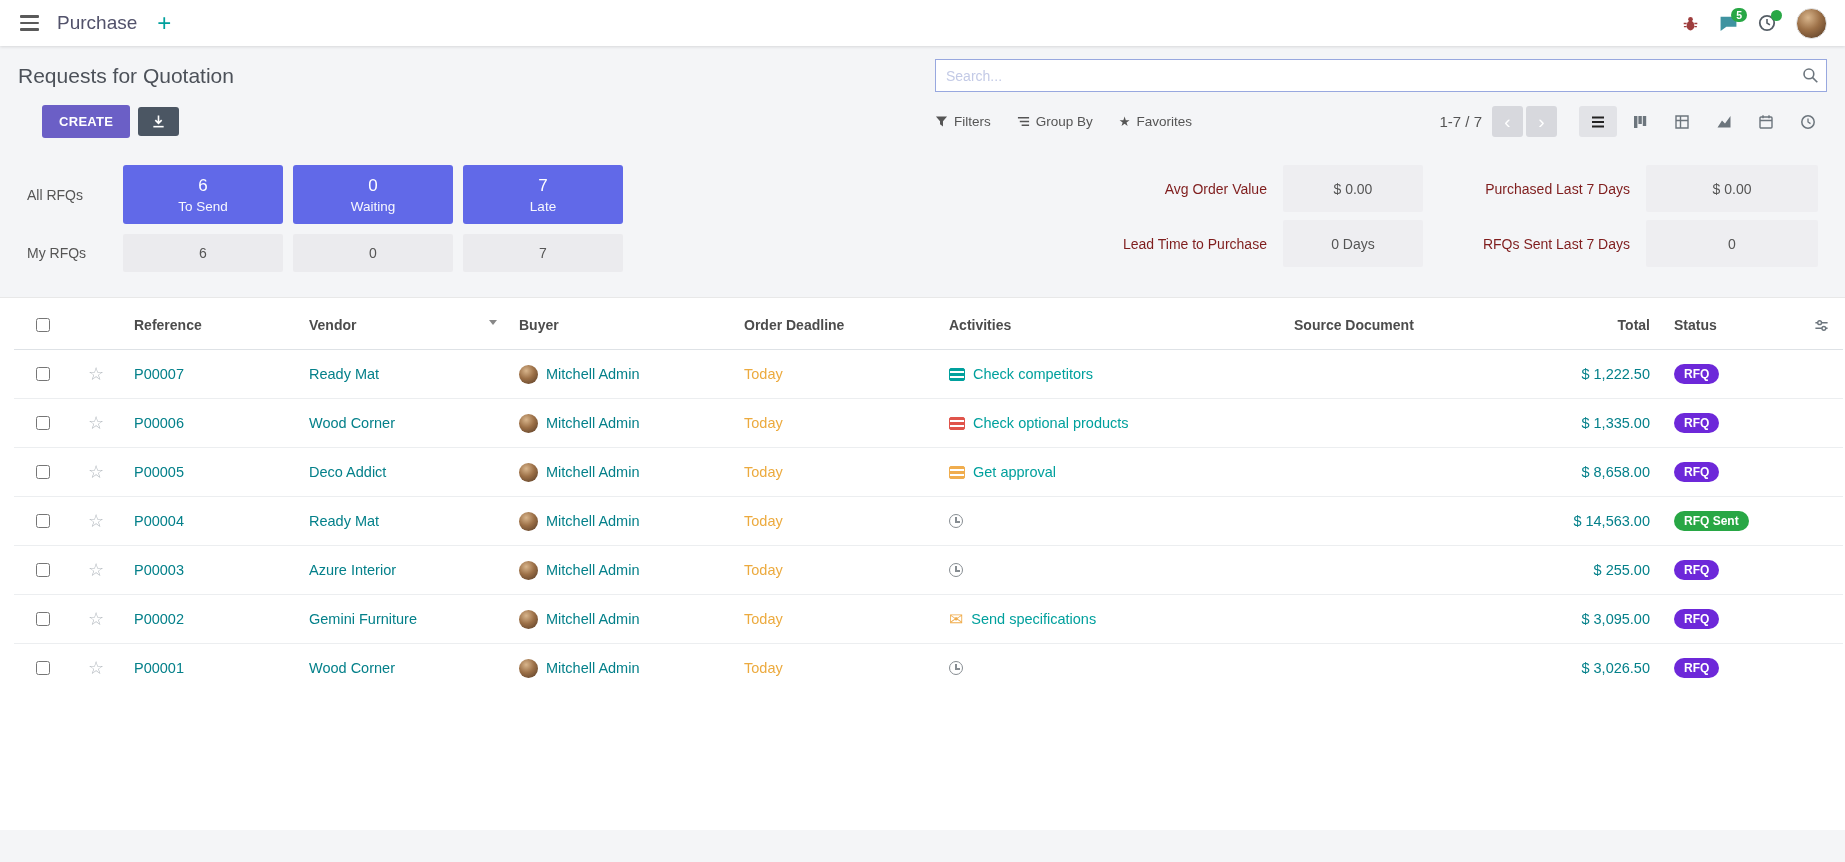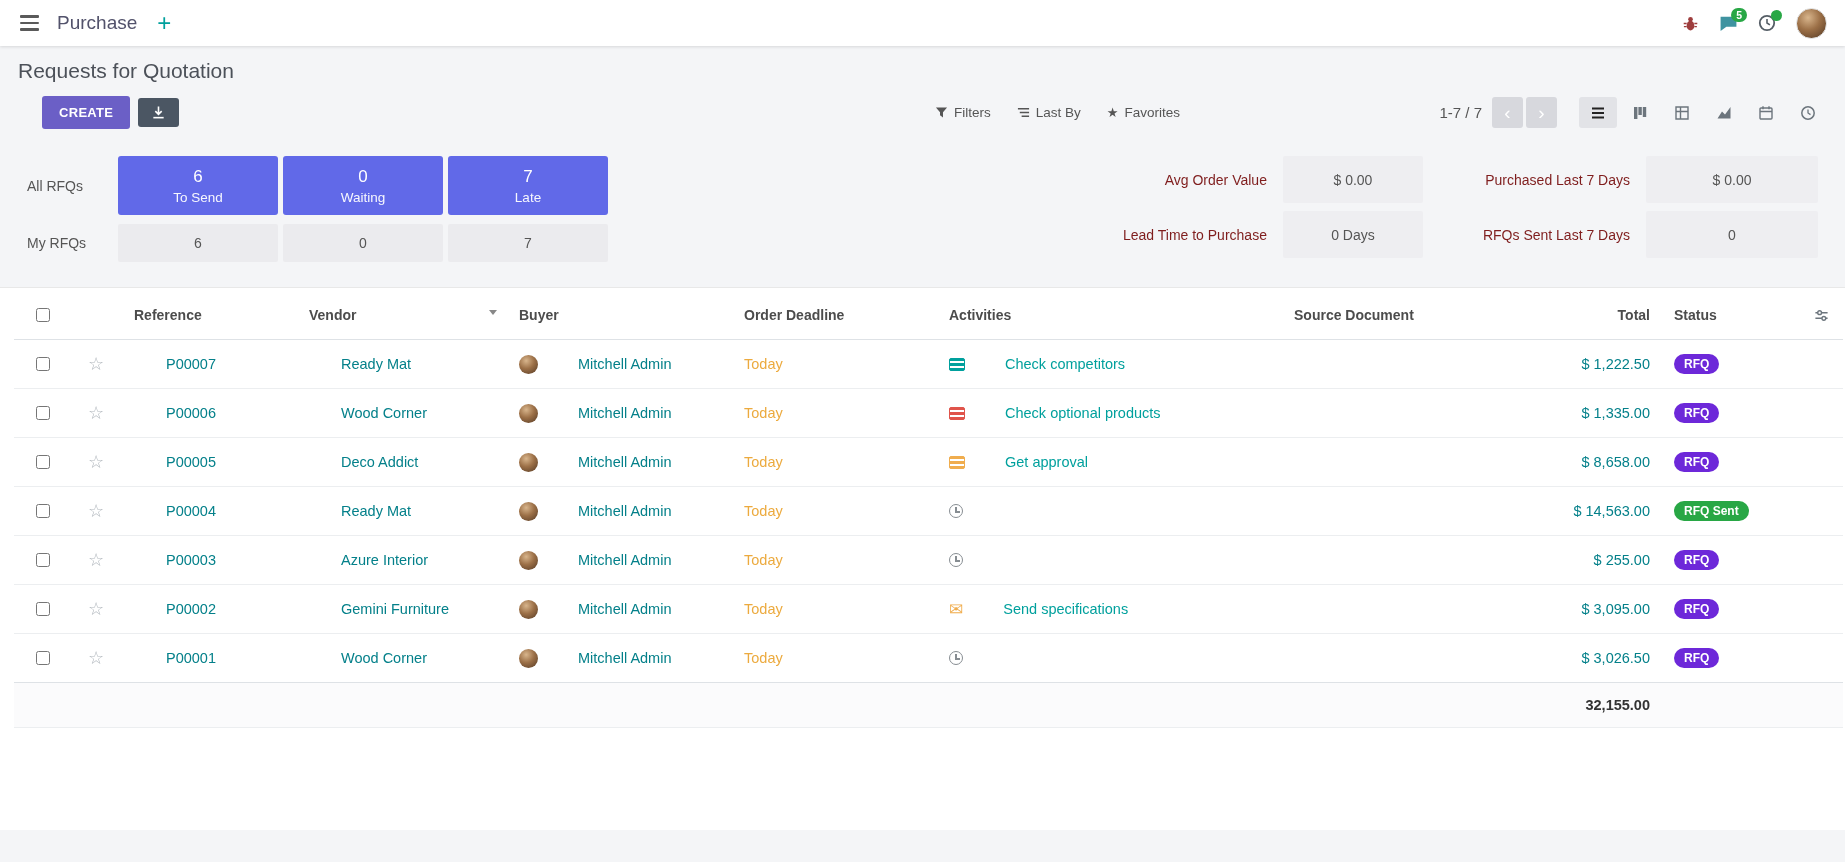--- a/index.html
+++ b/index.html
@@ -3,21 +3,21 @@
 <meta charset="utf-8">
 <style>
   * { box-sizing: border-box; }
   html,body { margin:0; padding:0; }
   body {
     width:1845px; height:862px; overflow:hidden;
     font-family:"Liberation Sans", sans-serif;
     background:#f4f5f7; color:#444; font-size:15px;
     display:flex; flex-direction:column;
   }
-  a { text-decoration:none; cursor:pointer;margin-left:32px; }
+  a { text-decoration:none; cursor:pointer; }
 
   
   .navbar {
     height:46px; flex:0 0 46px; background:#fff;
     display:flex; align-items:center; justify-content:space-between;
     padding:4px 18px; box-shadow:0 1px 3px rgba(0,0,0,.12); position:relative; z-index:5;
   }
   .nav-left { display:flex; align-items:center; gap:16px; }
   .hamburger { display:inline-flex; flex-direction:column; gap:4px; cursor:pointer; padding:4px 2px; }
   .hamburger i { width:19px; height:2.5px; background:#5a5a5a; border-radius:1px; }
@@ -78,21 +78,21 @@
   .vs-btn {
     width:38px; height:31px; display:inline-flex; align-items:center; justify-content:center;
     color:#6c757d; cursor:pointer; border-radius:3px; background:transparent; border:none;
   }
   .vs-btn.active { color:#222; background:#e2e3e7; }
 
   
   .dashboard { display:flex; padding:27px 27px 0 27px; background:#f4f5f7; }
   .dash-left {
     display:grid; grid-template-columns:86px 160px 160px 160px;
-    grid-template-rows:59px 38px; column-gap:5px; row-gap:9px; align-items:center;
+    grid-template-rows:59px 38px; column-gap:5px; row-gap:9px; align-items:center;gap:10px;
   }
   .dash-row-label { font-size:14px; color:#555; }
   .kpi-card {
     background:#6169e8; color:#fff; border-radius:3px; height:59px;
     display:flex; flex-direction:column; align-items:center; justify-content:center; gap:3px;
     cursor:pointer;
   }
   .kpi-card .val { font-size:17px; }
   .kpi-card .lab { font-size:13.5px; opacity:.95; }
   .my-box {
@@ -197,20 +197,29 @@
         </svg>
       <span class="nav-dot"></span>
     </span>
     <span class="nav-avatar"></span>
   </div>
 </div>
 
 <div class="control-panel">
   <div class="cp-row1">
     <div class="page-title">Requests for Quotation</div>
+    <div class="search-box">
+      <input type="text" placeholder="Search..." style="">
+      <span class="search-ico">
+        <svg width="17" height="17" viewBox="0 0 16 16">
+            <circle cx="6.5" cy="6.5" r="4.6" fill="none" stroke="currentColor" stroke-width="1.5"></circle>
+            <path d="M10 10l4.4 4.4" stroke="currentColor" stroke-width="1.5"></path>
+          </svg>
+      </span>
+    </div>
   </div>
 
   <div class="cp-row2">
     <button class="btn-create">CREATE</button>
     <button class="btn-download">
       <svg width="15" height="15" viewBox="0 0 16 16">
           <path d="M8 1.5v8M4.6 6.5L8 10l3.4-3.5" fill="none" stroke="#fff" stroke-width="1.7"></path>
           <path d="M2.5 13.5h11" stroke="#fff" stroke-width="1.7"></path>
         </svg>
     </button>
@@ -219,21 +228,21 @@
       <button class="filter-btn">
         <svg width="13" height="13" viewBox="0 0 14 14">
             <path d="M1 1.5h12L8.6 6.8v5.7L5.4 10V6.8z" fill="#555"></path>
           </svg>
         <span>Filters</span>
       </button>
       <button class="filter-btn">
         <svg width="13" height="13" viewBox="0 0 14 14">
             <path d="M1 3h12M3 7h10M5 11h8" stroke="#555" stroke-width="1.8"></path>
           </svg>
-        <span>Last By</span>
+        <span>Group By</span>
       </button>
       <button class="filter-btn">
         <span class="glyph">★</span>
         <span>Favorites</span>
       </button>
 
       <div class="pager">
         <span class="pager-text">1-7 / 7</span>
         <button class="pager-btn prev">‹</button>
         <button class="pager-btn">›</button>
@@ -511,21 +520,15 @@
             <span class="cell-flex">
               <span class="act-icon act-clock"></span>
 
             </span>
           </td>
           <td></td>
           <td class="num"><a>$ 3,026.50</a></td>
           <td><span class="badge badge-teal">RFQ</span></td>
           <td></td>
         </tr>
-      <tr class="footer-row">
-        <td colspan="8"></td>
-        <td class="num footer-total">32,155.00</td>
-        <td></td>
-          <td></td>
-      </tr>
     </tbody>
   </table>
 </div>
 
 </body></html>

